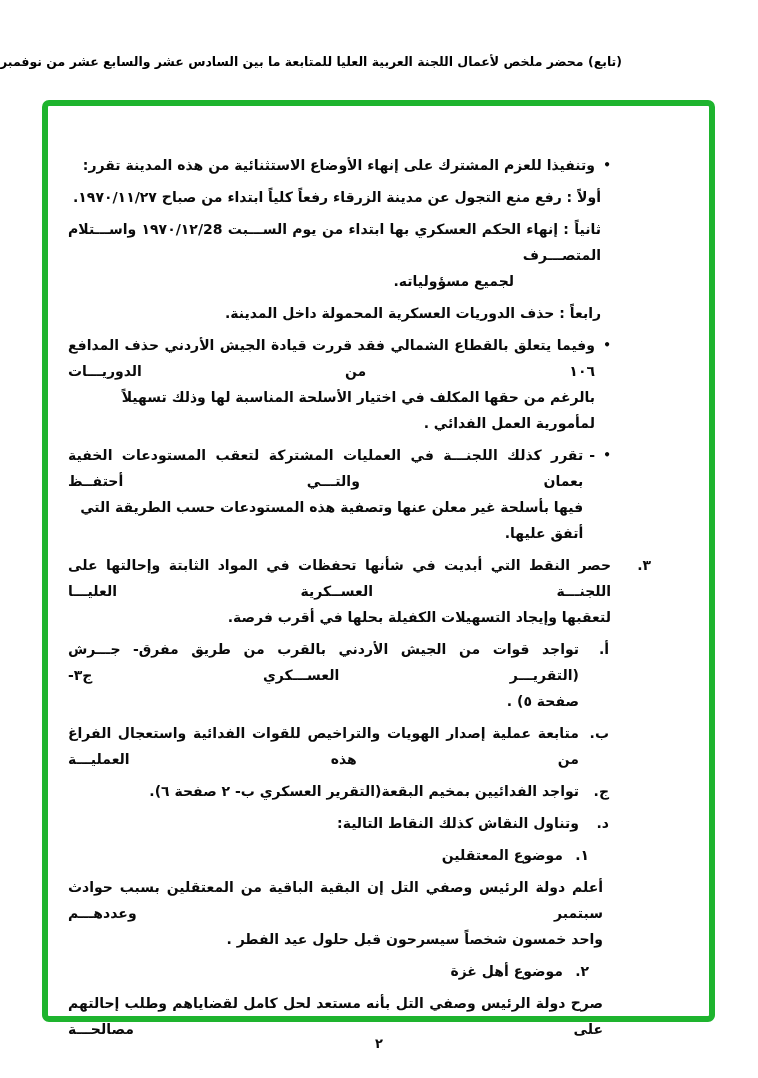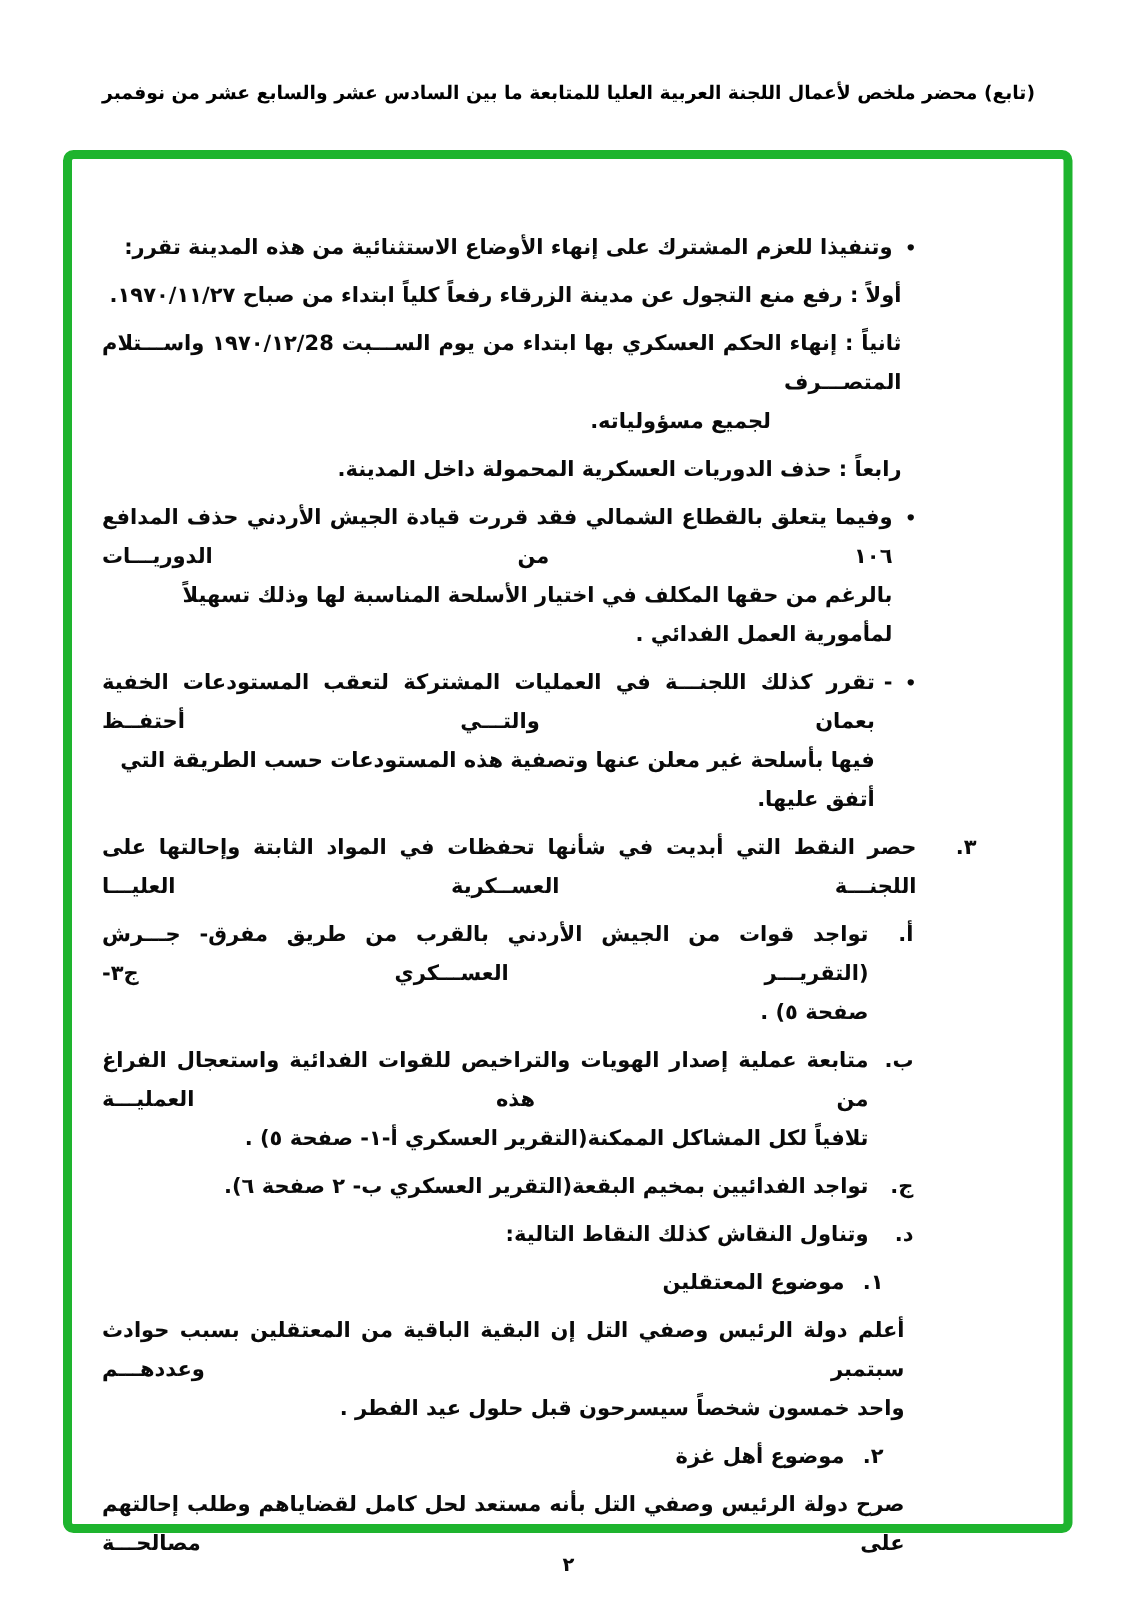--- a/index.html
+++ b/index.html
@@ -5,21 +5,21 @@
   * { margin: 0; padding: 0; box-sizing: border-box; }
   html, body { width: 758px; height: 1078px; background: #ffffff; overflow: hidden; }
   body {
     position: relative;
     font-family: "DejaVu Sans", "Liberation Sans", sans-serif;
     color: #111111;
   }
   .header {
     position: absolute;
     top: 54px; left: 0; right: 0;
-    text-align: center;
+    text-align: left;
     direction: rtl;
     font-size: 12.5px;
     font-weight: 700;
     color: #000;
   }
   .frame {
     position: absolute;
     left: 42px; top: 100px;
     width: 673px; height: 922px;
     border: 6px solid var(--accent, #1eb42e);
@@ -104,36 +104,36 @@
       <div class="txt">
         <div class="ln jl">تقرر كذلك اللجنـــة في العمليات المشتركة لتعقب المستودعات الخفية بعمان والتـــي أحتفــظ</div>
         <div class="ln">فيها بأسلحة غير معلن عنها وتصفية هذه المستودعات حسب الطريقة التي أتفق عليها.</div>
       </div>
     </div>
 
     <div class="para row item3-row">
       <div class="mk">٣.</div>
       <div class="txt">
         <div class="ln jl">حصر النقط التي أبديت في شأنها تحفظات في المواد الثابتة وإحالتها على اللجنـــة العســكرية العليـــا</div>
+        <div class="ln">لتعقبها وإيجاد التسهيلات الكفيلة بحلها في أقرب فرصة.</div>
       </div>
     </div>
 
     <div class="para row sub-row">
       <div class="mk">أ.</div>
       <div class="txt">
         <div class="ln jl">تواجد قوات من الجيش الأردني بالقرب من طريق مفرق- جـــرش (التقريـــر العســـكري ج٣-</div>
         <div class="ln">صفحة ٥) .</div>
       </div>
     </div>
 
     <div class="para row sub-row">
       <div class="mk">ب.</div>
       <div class="txt">
         <div class="ln jl">متابعة عملية إصدار الهويات والتراخيص للقوات الفدائية واستعجال الفراغ من هذه العمليـــة</div>
-        <div class="ln">تلافياً لكل المشاكل الممكنة(التقرير العسكري أ-١- صفحة ٥) .</div>
       </div>
     </div>
 
     <div class="para row sub-row">
       <div class="mk">ج.</div>
       <div class="txt">
         <div class="ln">تواجد الفدائيين بمخيم البقعة(التقرير العسكري ب- ٢ صفحة ٦).</div>
       </div>
     </div>
 

